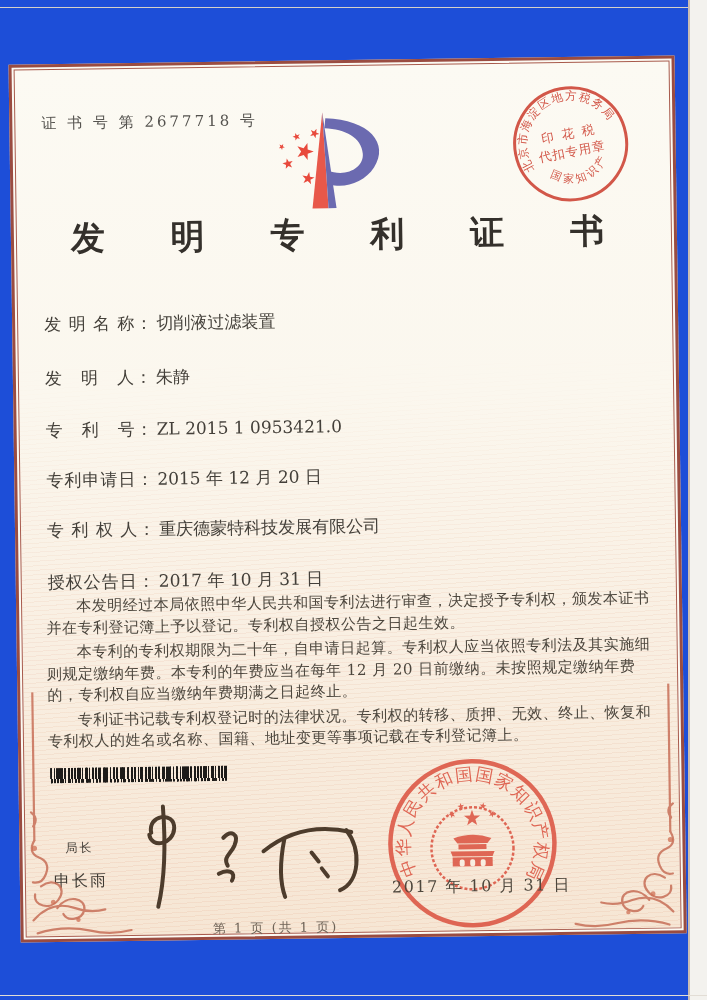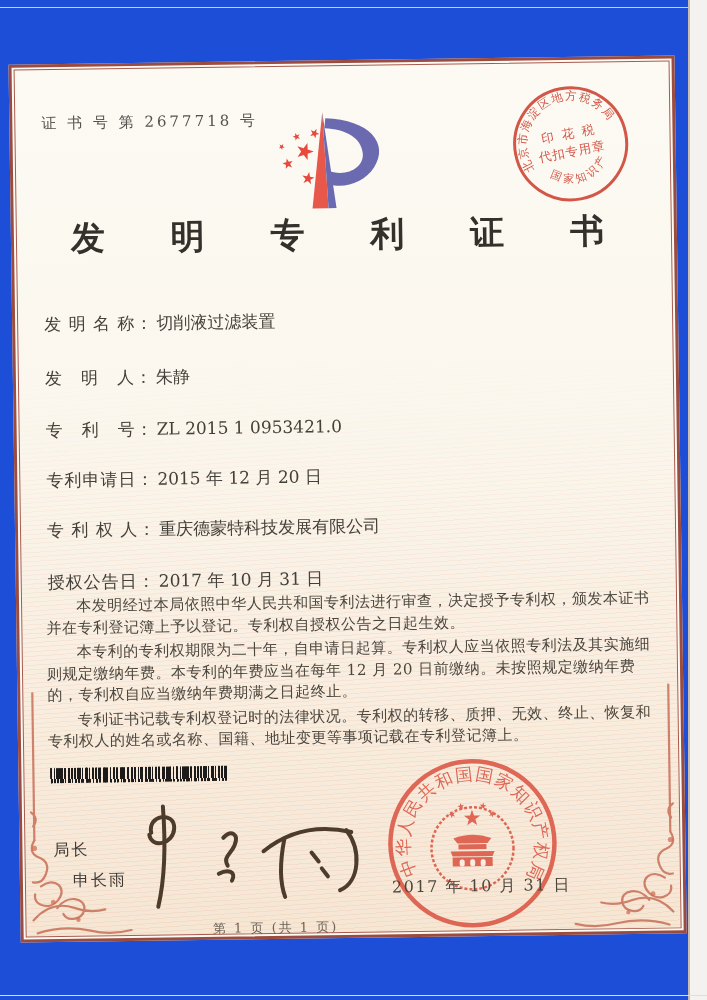--- a/index.html
+++ b/index.html
@@ -57,22 +57,22 @@
   .paras p{margin:0 0 3px 0;font-size:15px;line-height:21.5px;text-indent:2em;letter-spacing:0.5px;}
 
   .barcode{
     position:absolute;left:26px;top:698px;width:178px;height:15px;
     background:
       repeating-linear-gradient(90deg,#1d1b19 0 1.5px,transparent 1.5px 3.5px),
       repeating-linear-gradient(90deg,#1d1b19 0 2px,transparent 2px 9px),
       repeating-linear-gradient(90deg,#1d1b19 0 1px,transparent 1px 6px);
   }
 
-  .signer-title{position:absolute;left:28px;top:770px;font-size:16px;color:#3f3a33;letter-spacing:2px;font-family:Liberation Mono, monospace;}
-  .signer-name{position:absolute;left:28px;top:801px;font-size:16px;color:#3f3a33;letter-spacing:2px;margin-left:19px;}
+  .signer-title{position:absolute;left:40px;top:770px;font-size:12px;color:#3f3a33;letter-spacing:2px;font-family:Liberation Mono, monospace;}
+  .signer-name{position:absolute;left:28px;top:801px;font-size:16px;color:#3f3a33;letter-spacing:2px;}
   .signature{position:absolute;left:92px;top:726px;width:256px;height:120px;}
 
   .seal{position:absolute;left:356px;top:688px;width:182px;height:182px;opacity:.92;}
   .seal-date{
     position:absolute;left:366px;top:812px;z-index:3;
     font-size:16px;color:#4e473d;letter-spacing:1.5px;white-space:nowrap;
   }
 
   .footer{
     position:absolute;left:118px;top:852px;width:262px;text-align:center;

